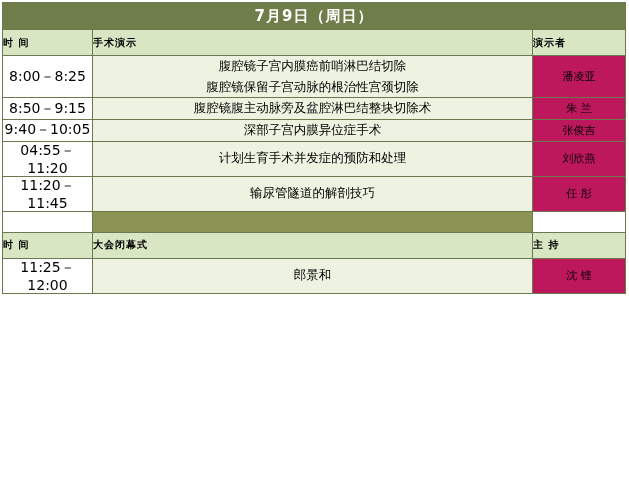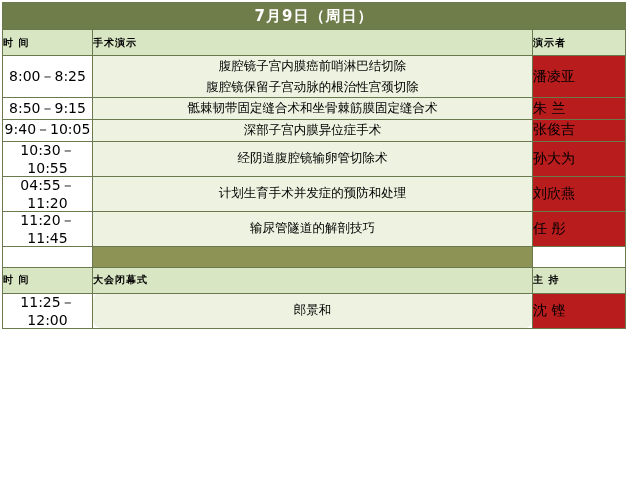--- a/index.html
+++ b/index.html
@@ -46,22 +46,23 @@
     padding: 4px 2px;
   }
   .cell-topic {
     background: #eef3e1;
     text-align: center;
     font-size: 12.5px;
     padding: 5px 8px;
     line-height: 1.65;
   }
   .cell-speaker {
-    background: #b91c1c;
-    font-size: 14px;
+    background: #be185d;
+    text-align: center;
+    font-size: 11px;
     padding: 4px 2px;
   }
   .topic-line {
     display: block;
     white-space: nowrap;
   }
   .spacer-row td {
     height: 20px;
     background: #ffffff;
     border: 1px solid #6b7a4e;
@@ -98,42 +99,35 @@
         <span class="topic-line">腹腔镜子宫内膜癌前哨淋巴结切除</span>
         <span class="topic-line">腹腔镜保留子宫动脉的根治性宫颈切除</span>
       </td>
       <td class="cell-speaker">潘凌亚</td>
     </tr>
 
 
     <tr>
       <td class="cell-time">8:50－9:15</td>
       <td class="cell-topic">
-        <span class="topic-line">骶棘韧带固定缝合术和坐骨棘筋膜固定缝合术</span>
+        <span class="topic-line">腹腔镜腹主动脉旁及盆腔淋巴结整块切除术</span>
       </td>
       <td class="cell-speaker">朱  兰</td>
     </tr>
 
 
     <tr>
       <td class="cell-time">9:40－10:05</td>
       <td class="cell-topic">
         <span class="topic-line">深部子宫内膜异位症手术</span>
       </td>
       <td class="cell-speaker">张俊吉</td>
     </tr>
 
 
-    <tr>
-      <td class="cell-time">10:30－10:55</td>
-      <td class="cell-topic">
-        <span class="topic-line">经阴道腹腔镜输卵管切除术</span>
-      </td>
-      <td class="cell-speaker">孙大为</td>
-    </tr>
 
     <tr>
       <td class="cell-time">04:55－11:20</td>
       <td class="cell-topic">
         <span class="topic-line">计划生育手术并发症的预防和处理</span>
       </td>
       <td class="cell-speaker">刘欣燕</td>
     </tr>
 
     <tr>
@@ -151,17 +145,17 @@
     </tr>
 
     <tr>
       <td class="hdr">时 间</td>
       <td class="hdr">大会闭幕式</td>
       <td class="hdr">主  持</td>
     </tr>
 
     <tr>
       <td class="cell-time">11:25－12:00</td>
-      <td class="cell-topic" style="text-align:center;border-radius:8px;">郎景和</td>
+      <td class="cell-topic" style="text-align:center;">郎景和</td>
       <td class="cell-speaker" style="font-weight:normal;">沈  铿</td>
     </tr>
   </tbody>
 </table>
 
 </body></html>

